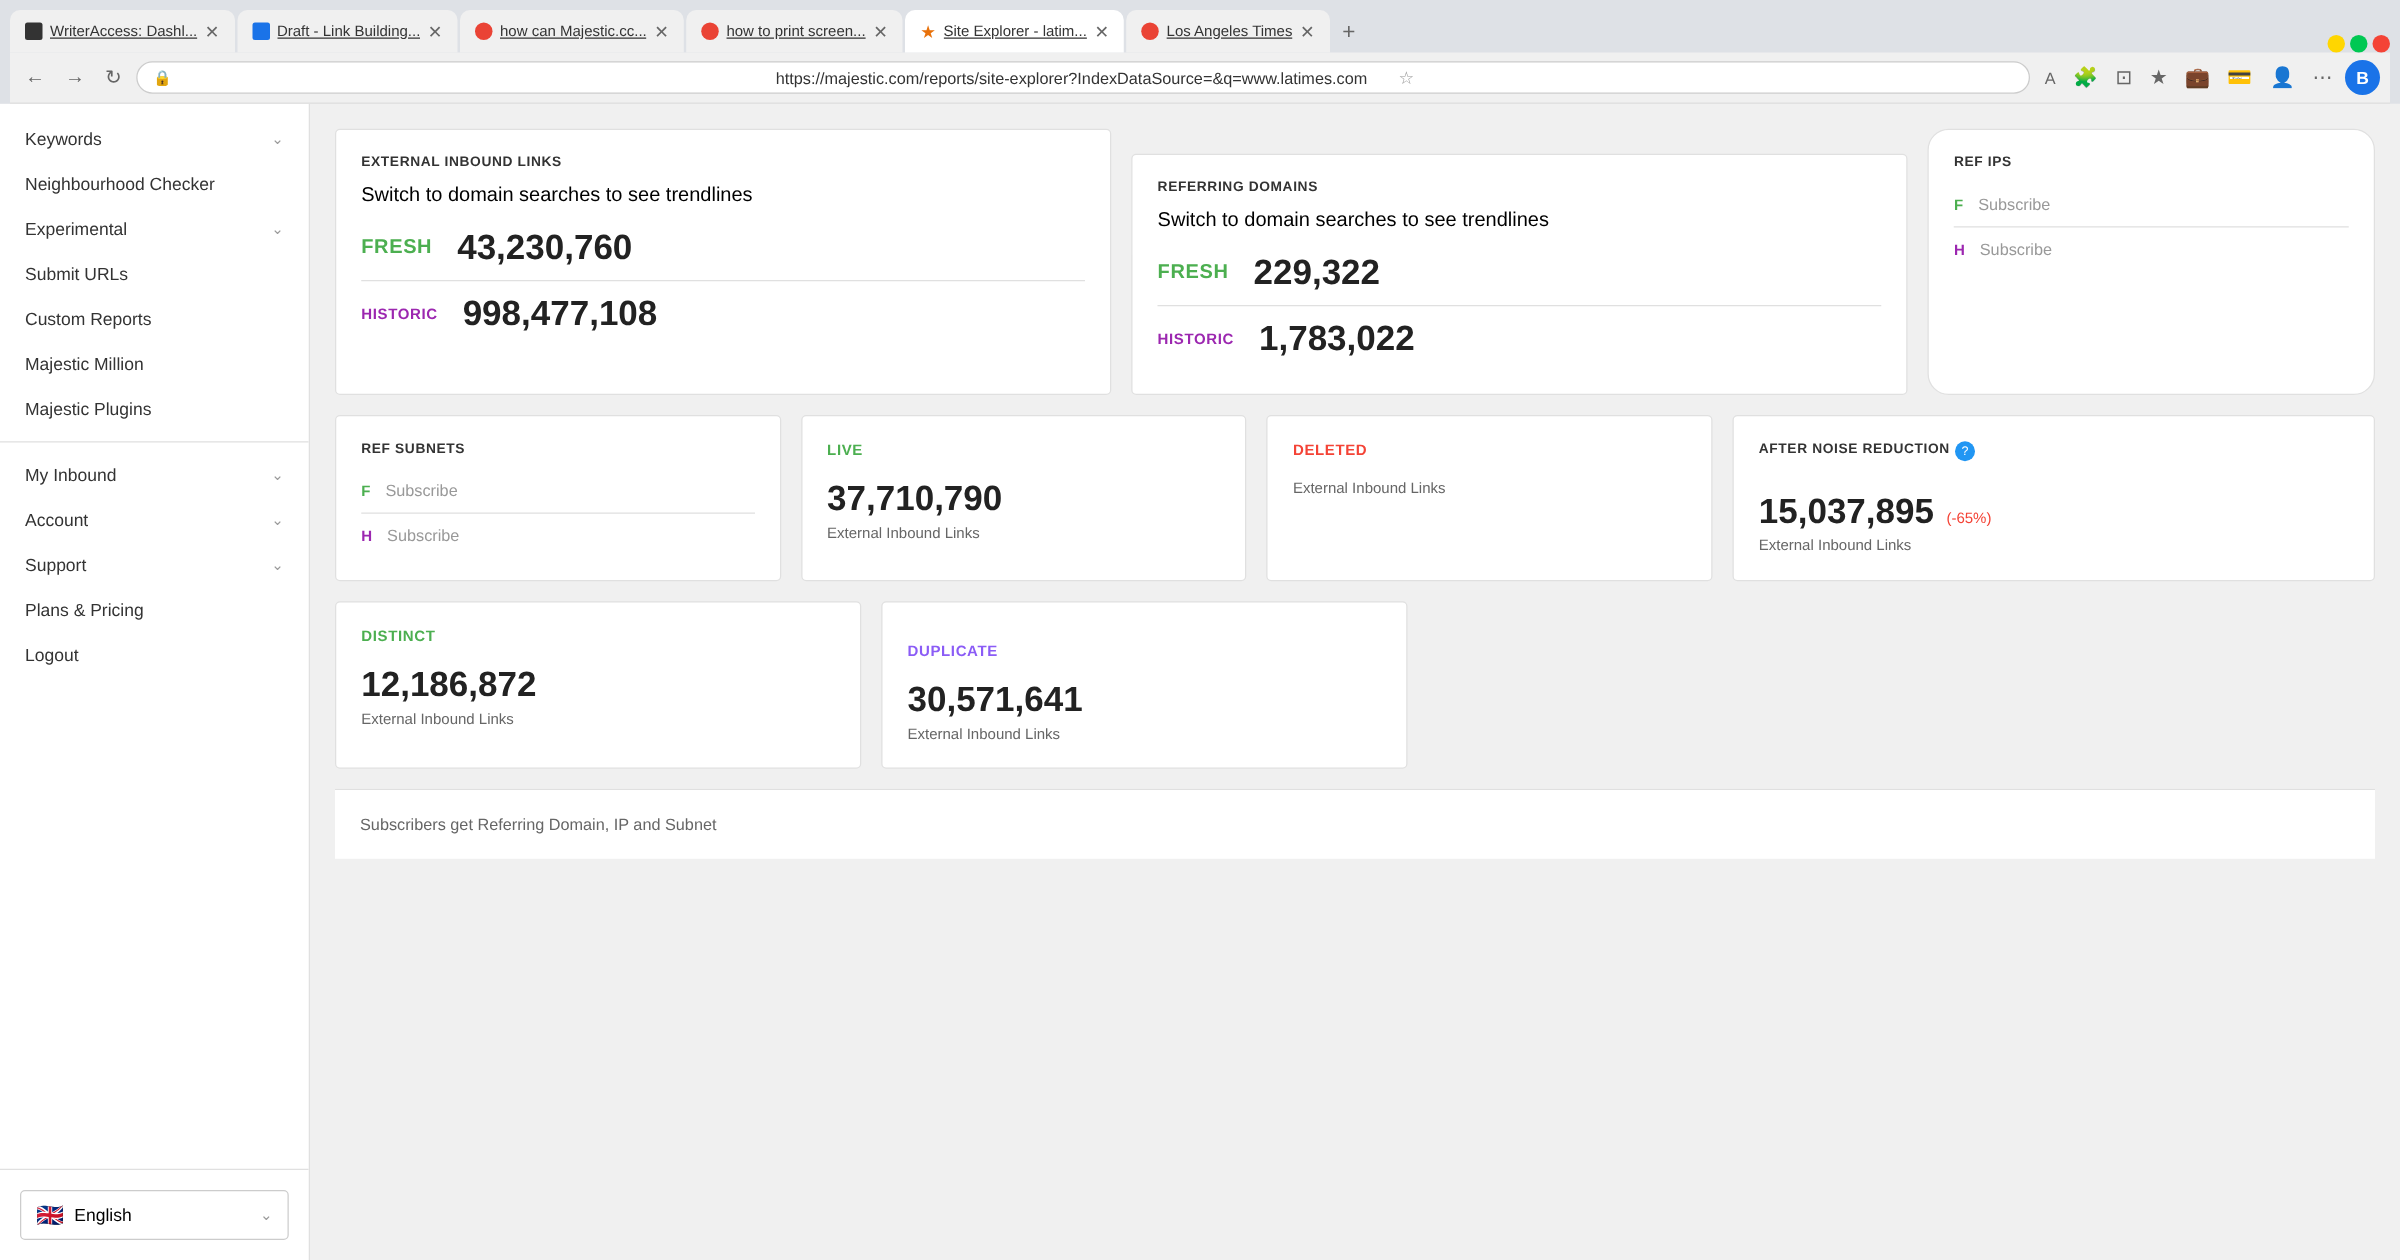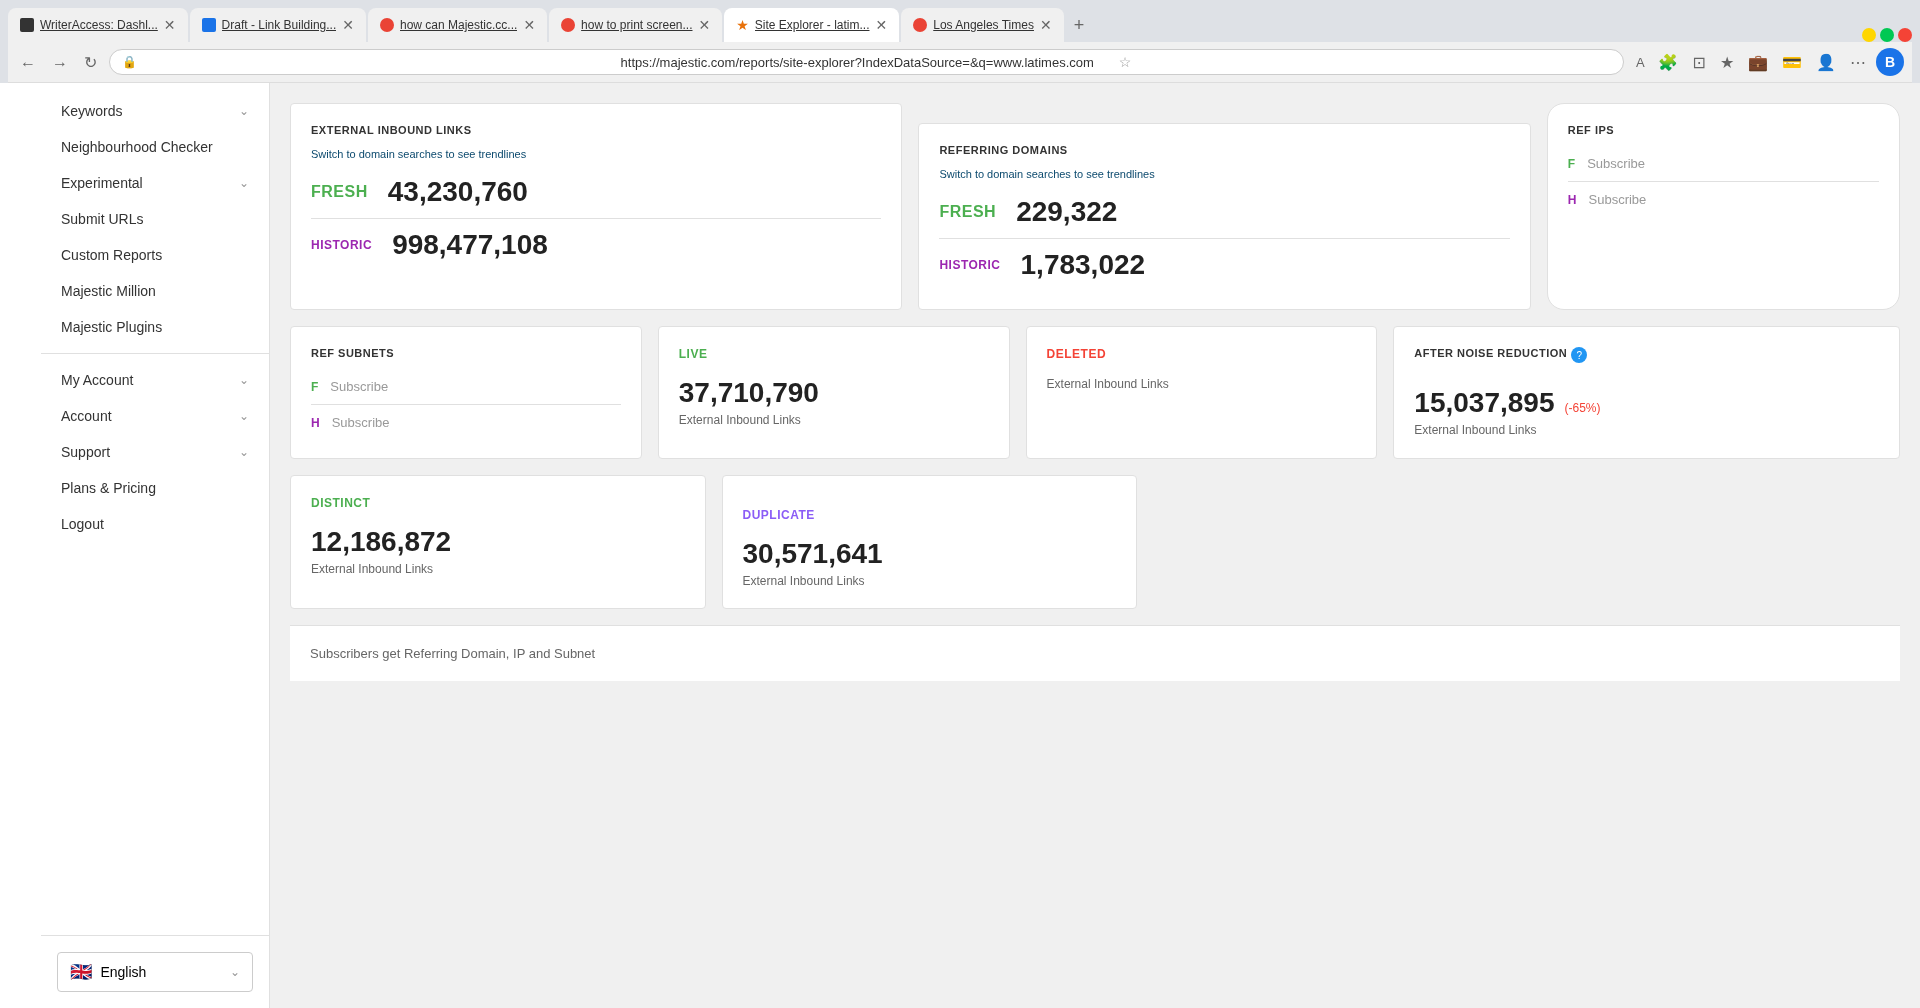--- a/index.html
+++ b/index.html
@@ -24,36 +24,36 @@
     .nav-btn { background: none; border: none; color: #666; cursor: pointer; font-size: 16px; padding: 4px; border-radius: 4px; }
     .address-bar { flex: 1; display: flex; align-items: center; background: #fff; border: 1px solid #ccc; border-radius: 20px; padding: 4px 12px; font-size: 13px; color: #333; gap: 6px; }
     .address-bar span { flex: 1; overflow: hidden; text-overflow: ellipsis; white-space: nowrap; }
     .toolbar-icons { display: flex; align-items: center; gap: 6px; }
     .toolbar-icon-btn { background: none; border: none; cursor: pointer; color: #666; font-size: 16px; padding: 4px; border-radius: 4px; }
 
     
     .app-layout { display: flex; flex: 1; overflow: hidden; }
 
     
-    .sidebar { width: 270px; background: #fff; border-right: 1px solid #e0e0e0; display: flex; flex-direction: column; overflow-y: auto; flex-shrink: 0; padding-left: 41px; }
+    .sidebar { width: 248px; background: #fff; border-right: 1px solid #e0e0e0; display: flex; flex-direction: column; overflow-y: auto; flex-shrink: 0; }
     .sidebar-nav { flex: 1; padding: 10px 0; }
     .nav-item { display: flex; align-items: center; justify-content: space-between; padding: 10px 20px; font-size: 14px; color: #333; cursor: pointer; }
     .nav-item .chevron { color: #999; font-size: 12px; }
     .sidebar-footer { padding: 16px; border-top: 1px solid #e0e0e0; }
     .language-btn { display: flex; align-items: center; gap: 8px; padding: 8px 12px; border: 1px solid #ccc; border-radius: 4px; background: #fff; cursor: pointer; font-size: 14px; width: 100%; }
     .flag-icon { font-size: 18px; }
 
     
     .main-content { flex: 1; overflow-y: auto; background: #f0f0f0; padding: 20px; }
 
     
     .cards-row { display: flex; gap: 16px; margin-bottom: 16px; }
     .card { background: #fff; border: 1px solid #e0e0e0; border-radius: 4px; padding: 20px; }
     .card-title { font-size: 11px; font-weight: bold; color: #333; letter-spacing: 0.5px; margin-bottom: 12px; text-transform: uppercase; }
-    .card-subtitle { font-size: 11px; color: #0c4a6e; margin-bottom: 16px; }
+    .card-subtitle { font-size: 16px; color: #000000; margin-bottom: 16px; }
     .card-row { display: flex; align-items: center; gap: 20px; margin-bottom: 8px; }
     .fresh-label { font-size: 16px; font-weight: bold; color: #4caf50; letter-spacing: 0.5px; }
     .historic-label { font-size: 12px; font-weight: bold; color: #9c27b0; letter-spacing: 0.5px; }
     .live-label { font-size: 12px; font-weight: bold; color: #4caf50; letter-spacing: 0.5px; }
     .deleted-label { font-size: 12px; font-weight: bold; color: #f44336; letter-spacing: 0.5px; }
     .distinct-label { font-size: 12px; font-weight: bold; color: #4caf50; letter-spacing: 0.5px; }
     .duplicate-label { font-size: 12px; font-weight: bold; color: #8b5cf6; letter-spacing: 0.5px; margin-top: 12px; }
     .big-number { font-size: 28px; font-weight: bold; color: #222; }
     .card-label { font-size: 12px; color: #666; margin-top: 4px; }
     .divider { border: none; border-top: 1px solid #e0e0e0; margin: 10px 0; }
@@ -177,21 +177,21 @@
       <div class="nav-item">
         <span>Majestic Million</span>
       </div>
 
       <div class="nav-item">
         <span>Majestic Plugins</span>
       </div>
       <hr style="border:none;border-top:1px solid #e0e0e0;margin:8px 0;">
 
       <div class="nav-item">
-        <span>My Account</span>
+        <span>My Inbound</span>
         <span class="chevron">⌄</span>
       </div>
 
       <div class="nav-item">
         <span>Account</span>
         <span class="chevron">⌄</span>
       </div>
 
       <div class="nav-item">
         <span>Support</span>

